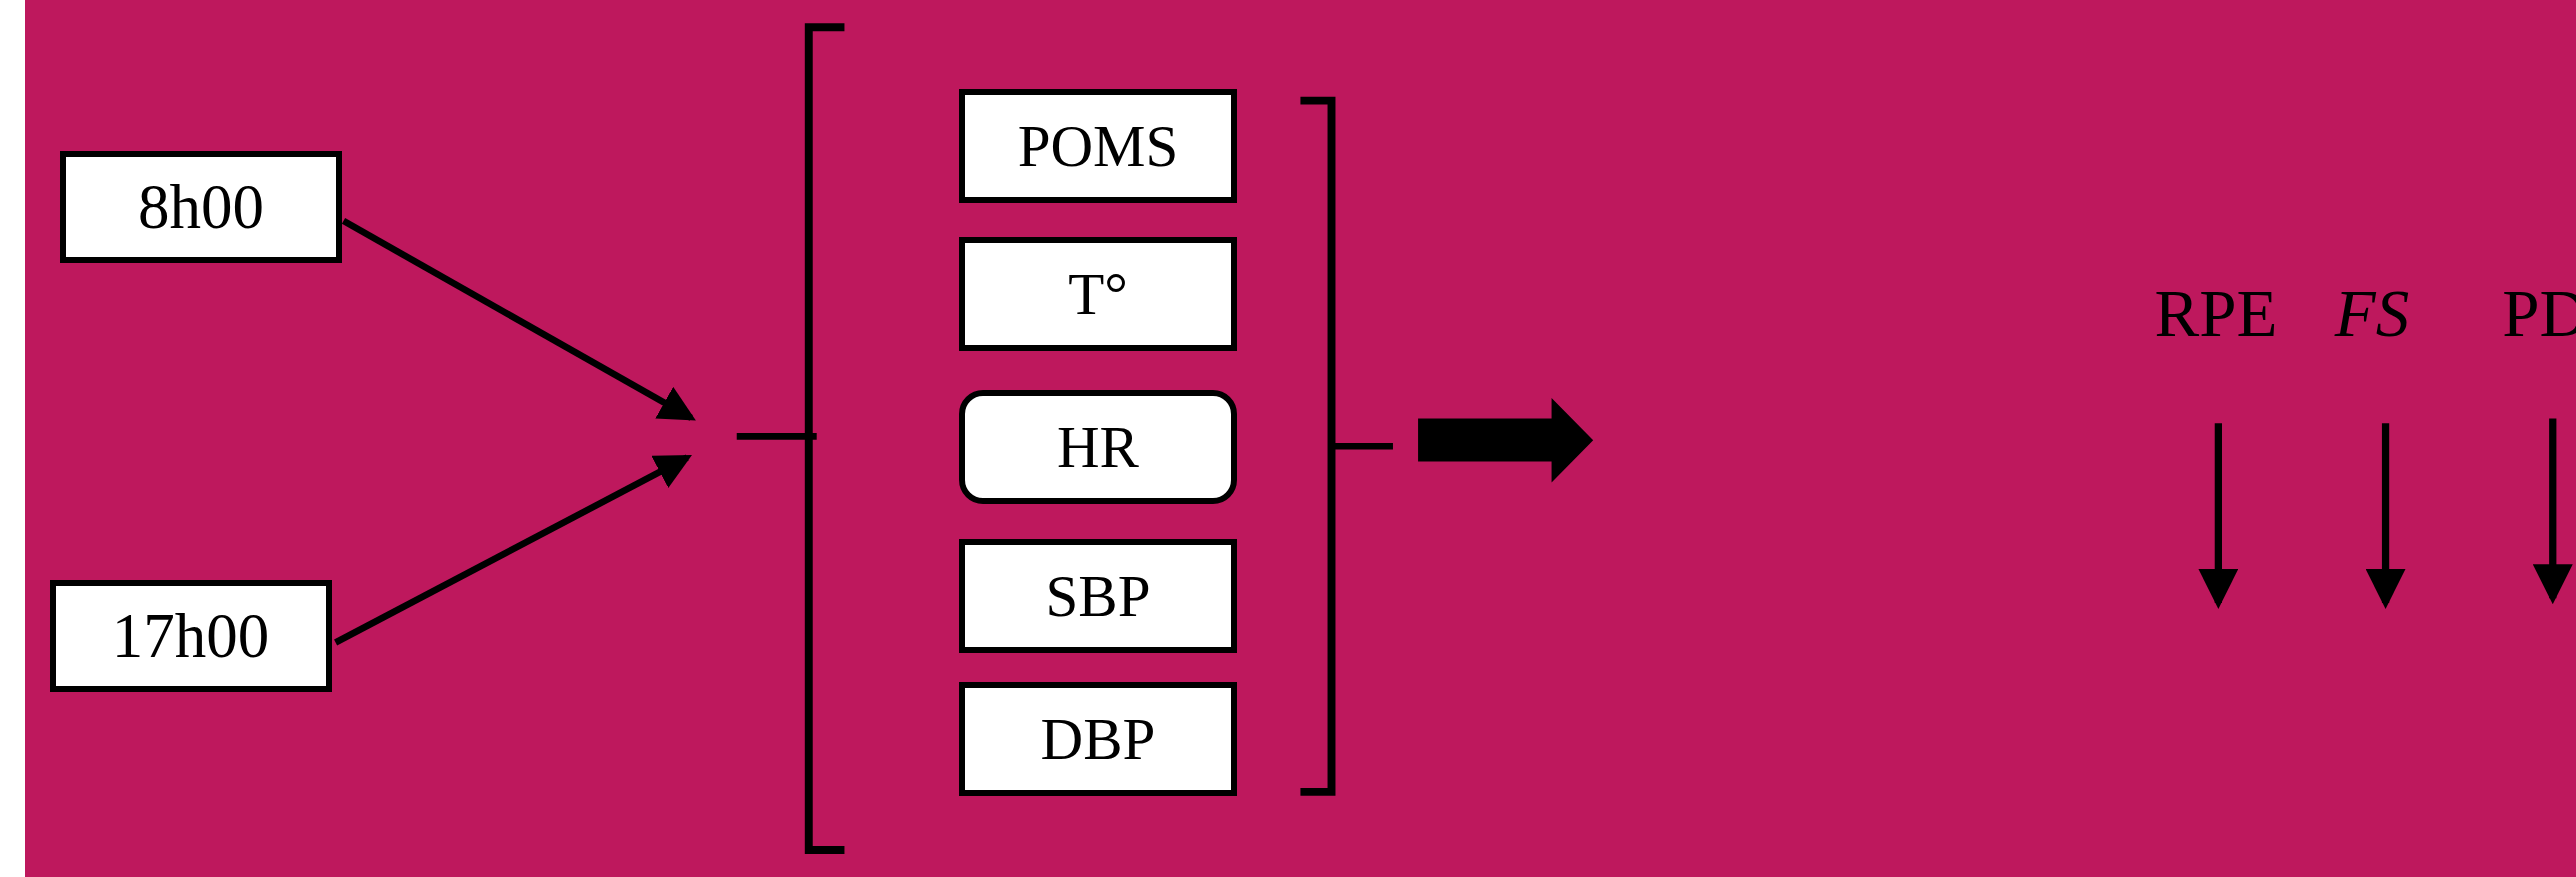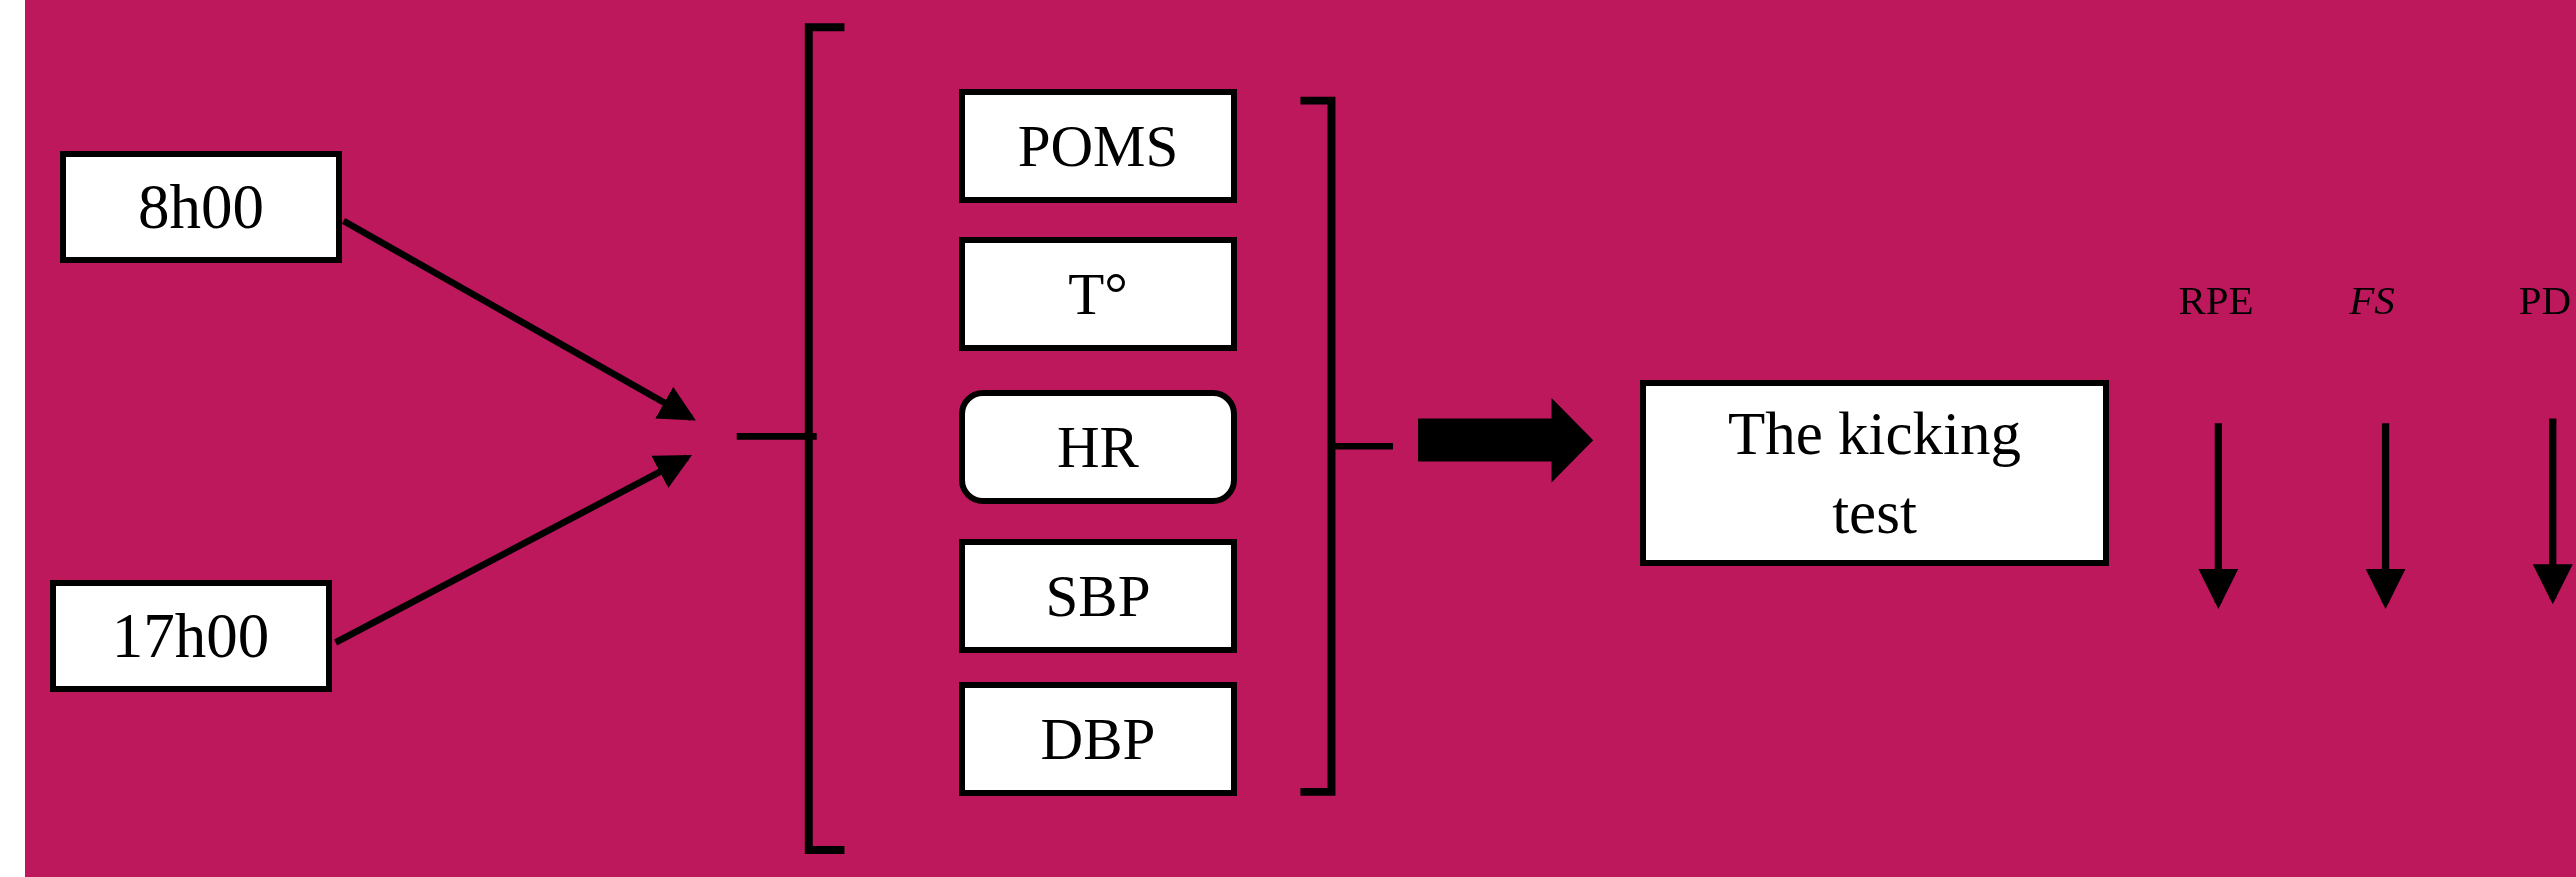--- a/index.html
+++ b/index.html
@@ -52,21 +52,21 @@
     width: 469px;
     height: 186px;
     font-size: 61px;
     line-height: 79px;
     flex-direction: column;
   }
   .outcome-label {
     position: absolute;
     top: 280px;
     transform: translateX(-50%);
-    font-size: 41px;
+    font-size: 67px;
     line-height: 1;
     white-space: nowrap;
   }
 </style>
 </head>
 <body>
 
 <div id="canvas">
 
   <svg id="connectors" viewBox="0 0 3898 1328" xmlns="http://www.w3.org/2000/svg">
@@ -110,23 +110,19 @@
   <div class="dbox measure-box" style="top:390px;border-radius:24px;">
     <span>HR</span>
   </div>
   <div class="dbox measure-box" style="top:682px;">
     <span>DBP</span>
   </div>
   <div class="dbox measure-box" style="top:539px;">
     <span>SBP</span>
   </div>
 
-  <div class="dbox test-box">
-    <span>The kicking</span>
-    <span>test</span>
-  </div>
 
   <div class="outcome-label" style="left:2191px;">RPE</div>
   <div class="outcome-label" style="left:2347px;font-style:italic;">FS</div>
   <div class="outcome-label" style="left:2520px;">PD</div>
 
 </div>
 
 
 </body></html>

